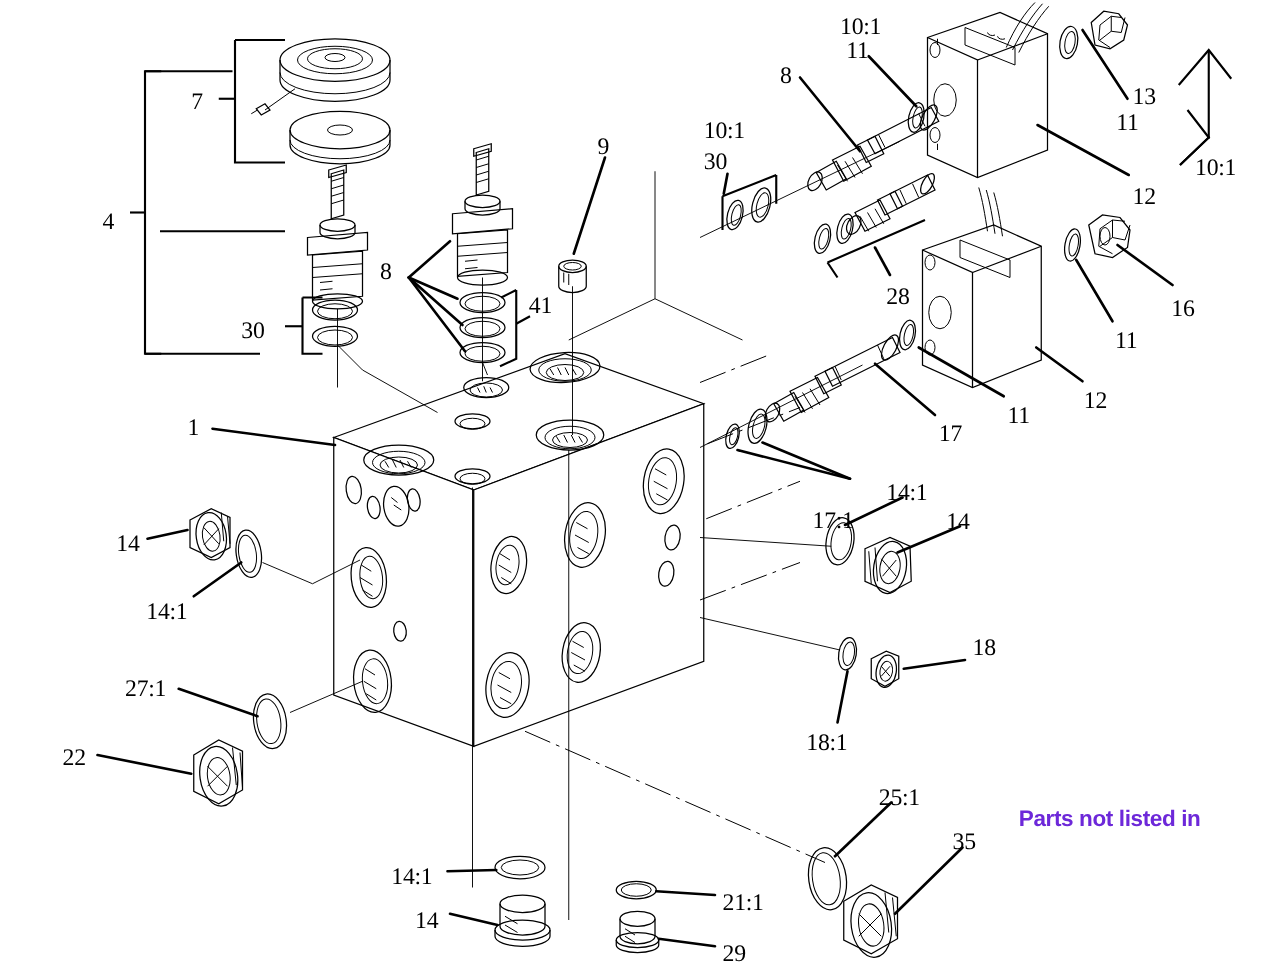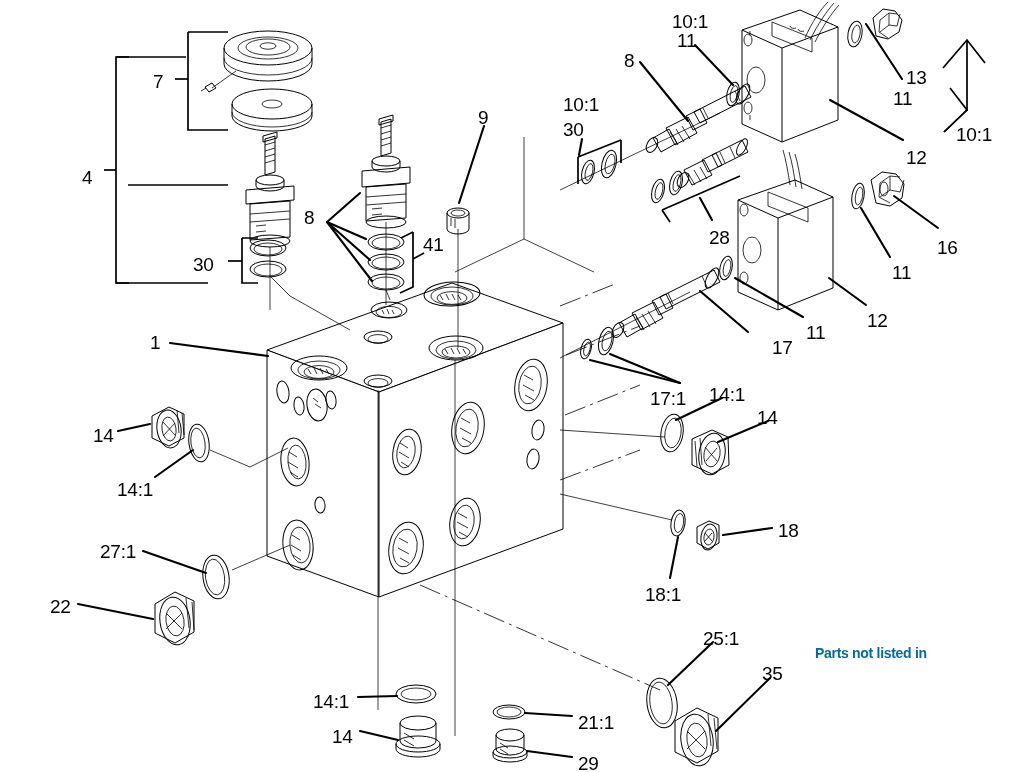--- a/index.html
+++ b/index.html
@@ -8,26 +8,26 @@
   #stage{position:relative;width:1017px;height:772px;background:#fff;}
   svg#dwg{position:absolute;left:0;top:0;width:1017px;height:772px;}
   .ln{stroke:#000;fill:none;stroke-width:1;}
   .lnT{stroke:#000;fill:none;stroke-width:0.8;}
   .lead{stroke:#000;fill:none;stroke-width:2.1;stroke-linecap:round;}
   .brk{stroke:#000;fill:none;stroke-width:1.7;}
   .phan{stroke:#000;fill:none;stroke-width:0.8;
         stroke-dasharray:22 5 3 5;}
   .thin{stroke:#000;fill:none;stroke-width:0.75;}
   .body{fill:#fff;}
-  .lbl{position:absolute;font-family:Liberation Sans, sans-serif;
+  .lbl{position:absolute;font-family:Liberation Serif, serif;
        font-size:19px;color:#000;white-space:nowrap;line-height:1;
        letter-spacing:-0.2px;}
   #note{position:absolute;left:815px;top:646px;width:195px;
         font-family:"Liberation Sans",sans-serif;font-weight:bold;
-        font-size:14px;line-height:1.08;color:#0369a1;letter-spacing:-0.3px;}
+        font-size:18px;line-height:1.08;color:#6d28d9;letter-spacing:-0.3px;}
 </style>
 </head>
 <body>
 
 <div id="stage">
 
 <svg id="dwg" viewBox="0 0 1017 772">
   <defs>
     <g id="oring"></g>
   </defs>
@@ -480,26 +480,26 @@
 <div class="lbl" style="left:93px;top:426px">14</div>
 <div class="lbl" style="left:117px;top:480px">14:1</div>
 <div class="lbl" style="left:100px;top:542px">27:1</div>
 <div class="lbl" style="left:50px;top:597px">22</div>
 <div class="lbl" style="left:313px;top:692px">14:1</div>
 <div class="lbl" style="left:332px;top:727px">14</div>
 <div class="lbl" style="left:578px;top:713px">21:1</div>
 <div class="lbl" style="left:578px;top:754px">29</div>
 <div class="lbl" style="left:703px;top:629px">25:1</div>
 <div class="lbl" style="left:762px;top:664px">35</div>
-<div class="lbl" style="left:778px;top:521px">18</div>
+<div class="lbl" style="left:778px;top:509px">18</div>
 <div class="lbl" style="left:645px;top:585px">18:1</div>
 <div class="lbl" style="left:709px;top:385px">14:1</div>
 <div class="lbl" style="left:757px;top:408px">14</div>
-<div class="lbl" style="left:650px;top:389px">17:1</div>
-<div class="lbl" style="left:772px;top:338px">17</div>
+<div class="lbl" style="left:650px;top:407px">17:1</div>
+<div class="lbl" style="left:751px;top:338px">17</div>
 <div class="lbl" style="left:806px;top:323px">11</div>
 <div class="lbl" style="left:867px;top:311px">12</div>
 <div class="lbl" style="left:892px;top:263px">11</div>
 <div class="lbl" style="left:937px;top:238px">16</div>
 <div class="lbl" style="left:709px;top:228px">28</div>
 <div class="lbl" style="left:563px;top:120px">30</div>
 <div class="lbl" style="left:563px;top:95px">10:1</div>
 <div class="lbl" style="left:624px;top:51px">8</div>
 <div class="lbl" style="left:677px;top:31px">11</div>
 <div class="lbl" style="left:672px;top:12px">10:1</div>

